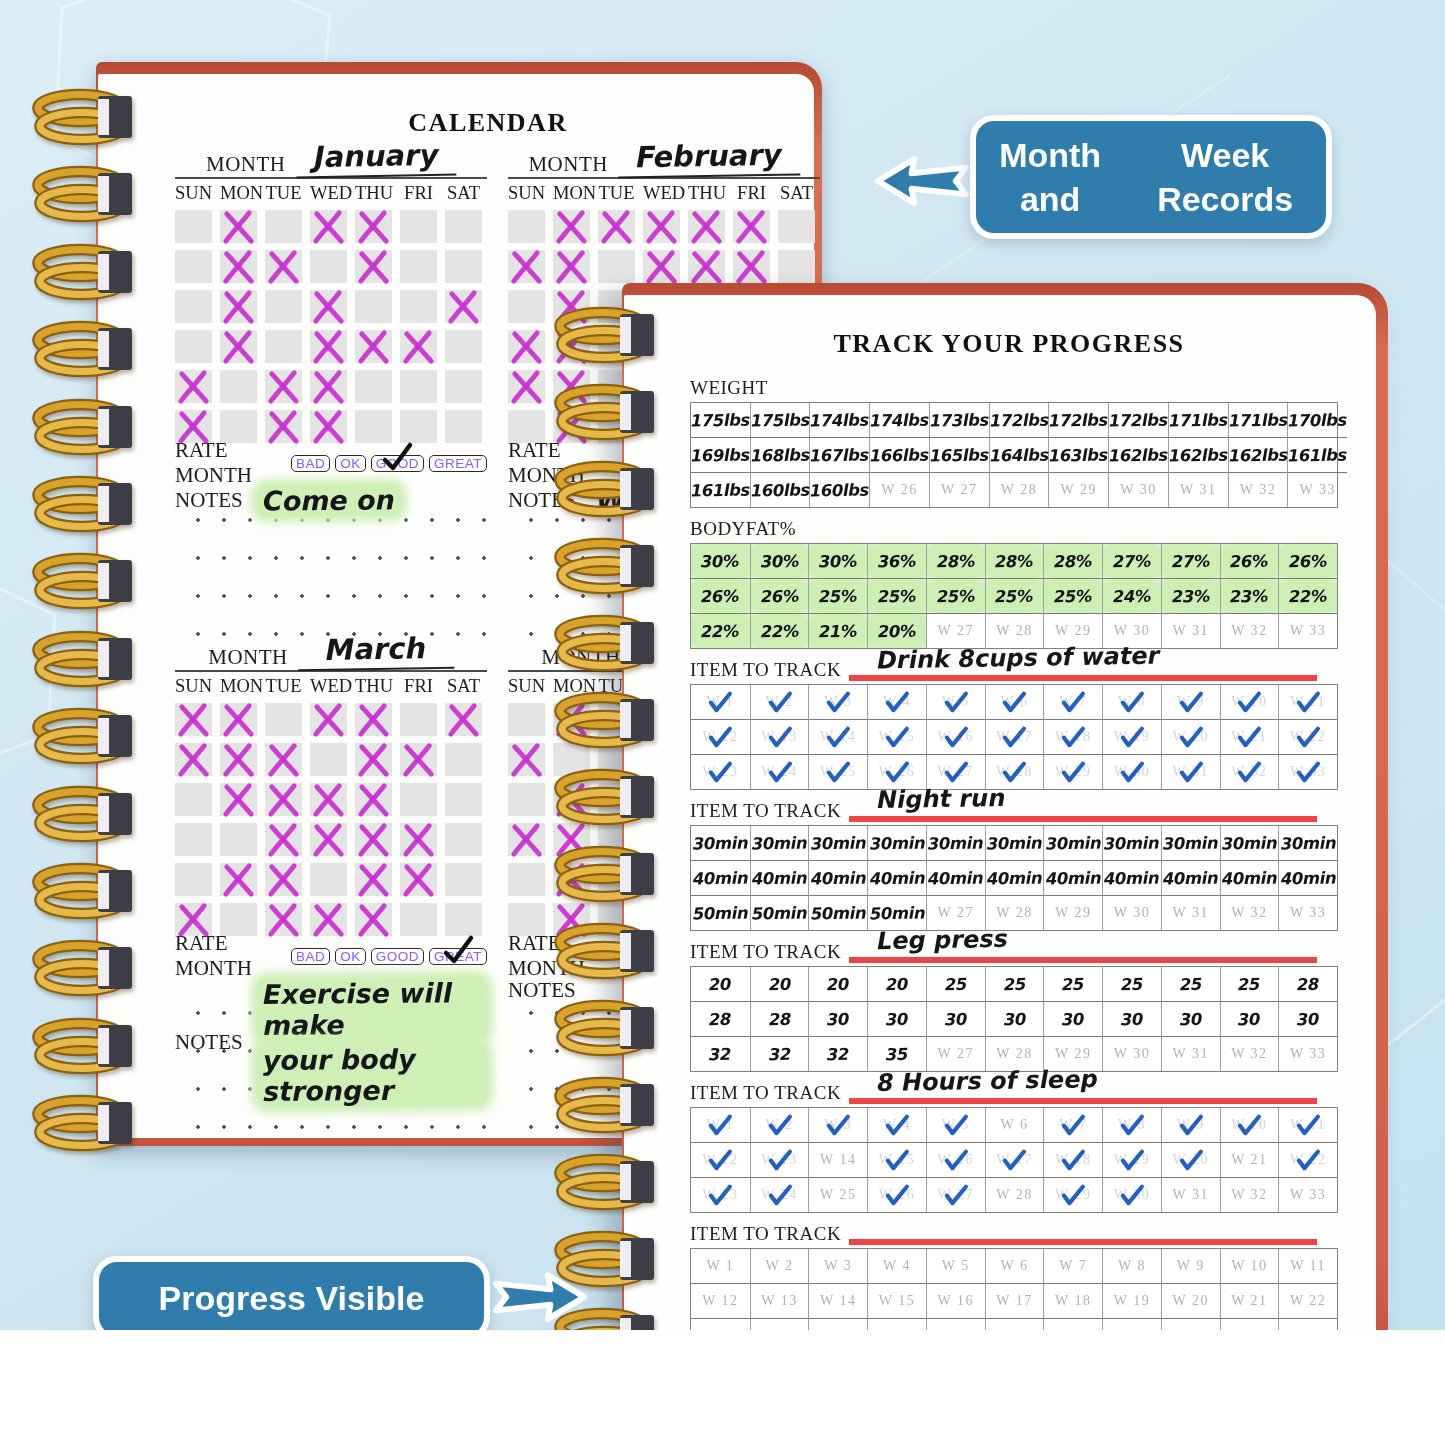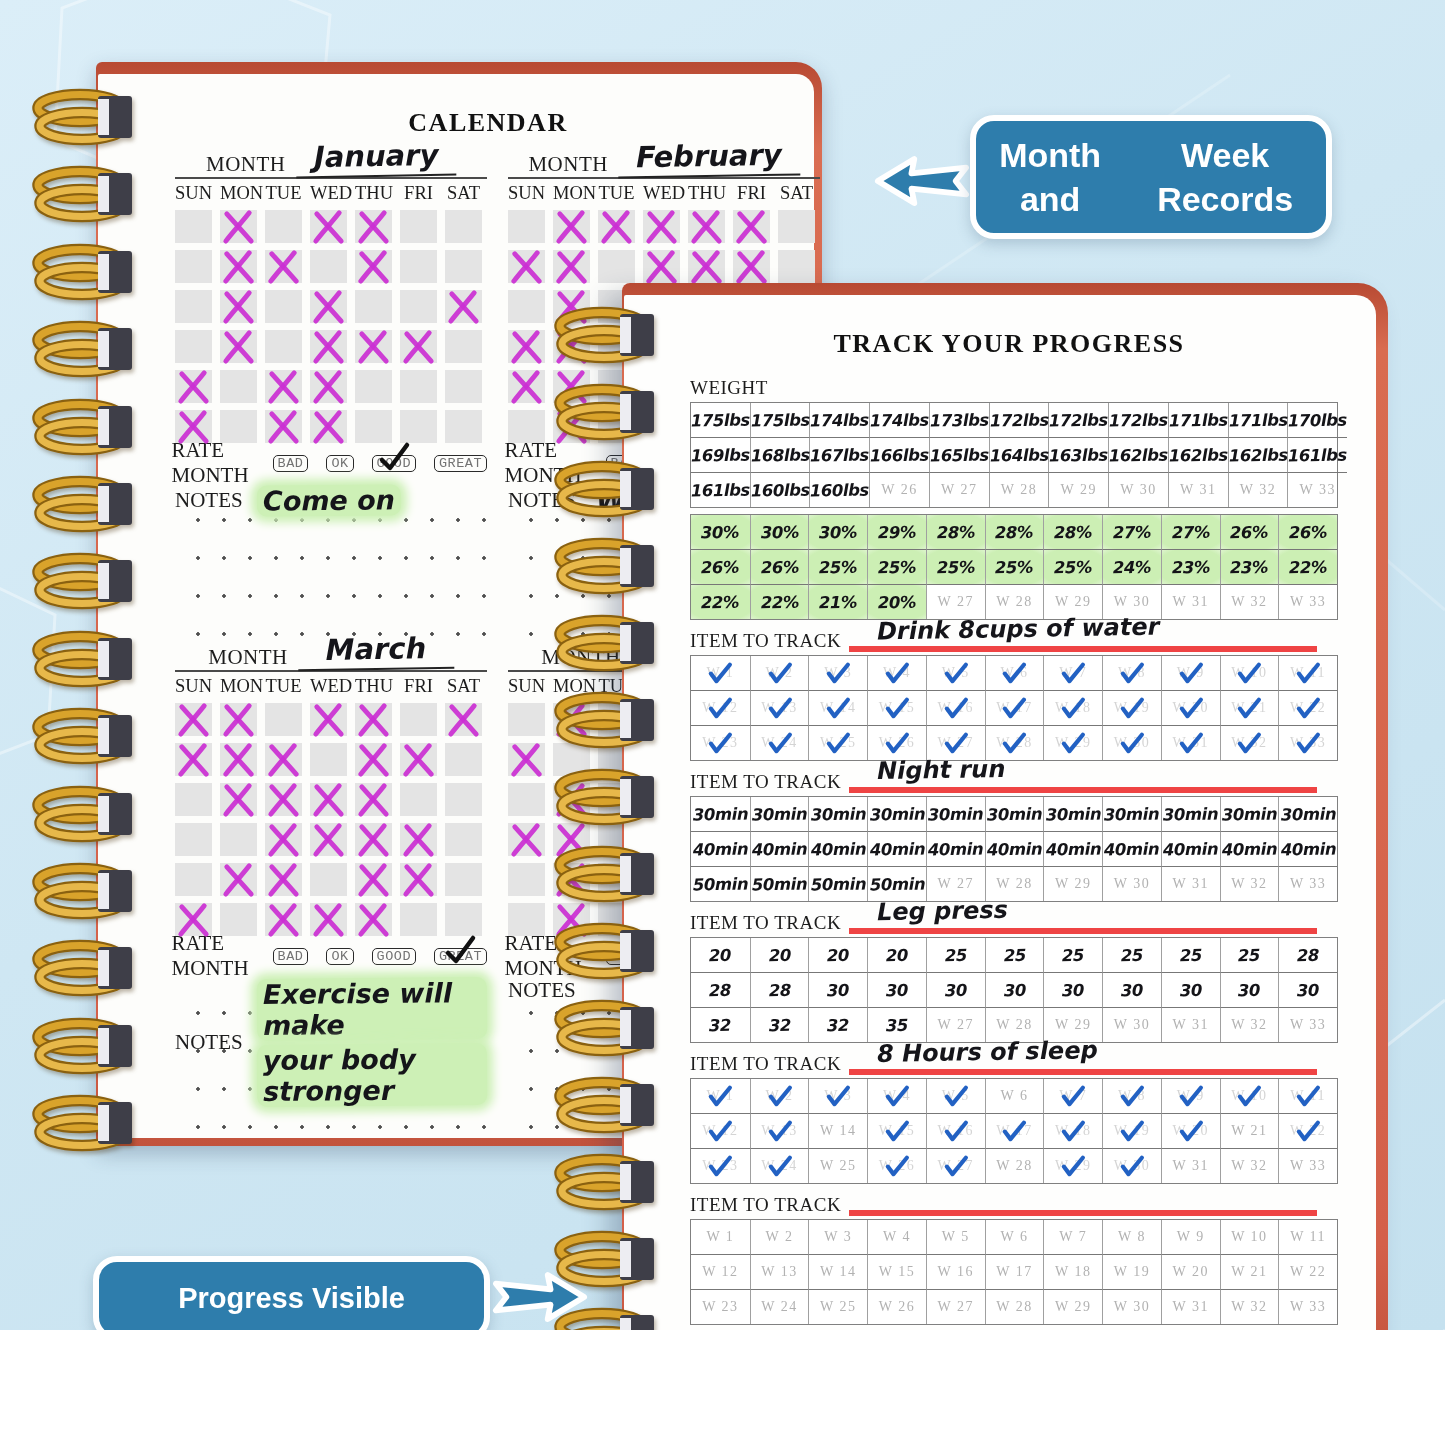--- a/index.html
+++ b/index.html
@@ -42,22 +42,22 @@
   .day-headers{display:grid;grid-template-columns:repeat(7,37px);column-gap:8px;margin-top:4px;}
   .day-h{font-size:18.5px;text-align:center;}
   .cal-grid{display:grid;grid-template-columns:repeat(7,37px);grid-auto-rows:33px;
     column-gap:8px;row-gap:7px;margin-top:6px;}
   .cal-cell{background:#e4e4e4;position:relative;}
   .cal-cell svg{position:absolute;left:-3px;top:-3px;width:43px;height:39px;overflow:visible;}
   .cal-cell svg path{stroke:var(--x-mark,#cb2fd3);stroke-width:5;stroke-linecap:round;fill:none;opacity:.92;}
   .rate-row{margin-top:8px;display:flex;align-items:center;height:24px;justify-content:flex-end;}
   .rate-row .printed{font-size:21px;}
   .rate-opts{display:flex;margin-left:6px;}
-  .rate-box{font-family:Liberation Mono, monospace;font-size:13.5px;border:1.5px solid #2a2a2a;
-    border-radius:5px;padding:0 4px;margin-left:18px;letter-spacing:.5px;position:relative;color:#737373;}
+  .rate-box{font-family:Liberation Sans, sans-serif;font-size:13.5px;border:1.5px solid #2a2a2a;
+    border-radius:5px;padding:0 4px;margin-left:5px;letter-spacing:.5px;position:relative;color:#8b5cf6;}
   .rate-check{position:absolute;left:50%;top:-14px;width:34px;height:30px;margin-left:-17px;}
   .rate-check svg{width:34px;height:30px;overflow:visible;}
   .rate-check svg path{stroke:#111;stroke-width:4.5;fill:none;stroke-linecap:round;stroke-linejoin:round;}
   .notes-row{margin-top:10px;display:flex;align-items:center;position:relative;z-index:1;}
   .notes-row .printed{font-size:21px;}
   .notes-lines{margin-left:14px;display:flex;flex-direction:column;gap:4px;}
   .note-line{font-size:27px;line-height:1.15;transform:rotate(-.5deg);padding:0 6px;}
   .hl{background:var(--highlight,#cdf0b6);box-shadow:0 0 10px 6px var(--highlight,#cdf0b6);border-radius:10px;}
   .dots{position:absolute;left:2px;right:0;top:356px;height:146px;
     background-image:radial-gradient(circle,#4f4f4f 1.5px,transparent 2.1px);
@@ -83,21 +83,21 @@
   .check svg{width:28px;height:26px;overflow:visible;}
   .check svg path{stroke:var(--check,#2261c3);stroke-width:6;fill:none;stroke-linecap:round;stroke-linejoin:round;}
   .gcell{background:radial-gradient(ellipse 100% 95% at 50% 50%,#ccefb4 58%,rgba(204,239,180,0) 100%);}
 
   
   .callout{position:absolute;z-index:7;background:var(--callout,#2e7dac);border:6px solid #fff;
     border-radius:24px;color:#fff;font-family:"Liberation Sans",sans-serif;font-weight:bold;
     display:flex;flex-direction:row;align-items:center;justify-content:center;text-align:center;
     box-shadow:0 5px 14px rgba(60,90,120,.25);}
   .callout-top{left:970px;top:115px;width:350px;height:112px;font-size:34px;line-height:1.3;}
-  .callout-bottom{left:93px;top:1256px;width:385px;height:73px;font-size:29px;}
+  .callout-bottom{left:93px;top:1256px;width:385px;height:73px;font-size:34px;}
   .arrow{position:absolute;z-index:7;overflow:visible;}
   .arrow polygon{fill:var(--callout,#2e7dac);stroke:#fff;stroke-width:6;stroke-linejoin:round;}
 </style>
 </head>
 <body>
 
 <div class="canvas">
 
   <svg class="bg-pattern" width="1445" height="1445">
     <g fill="none" stroke="#ffffff" stroke-width="3" opacity="0.4">
@@ -1008,32 +1008,35 @@
             </div>
             <div class="pcell">
               <span class="wlabel">W 32</span>
             </div>
             <div class="pcell">
               <span class="wlabel">W 33</span>
             </div>
           </div>
         </div>
         <div class="psec">
+          <div class="sec-head">
+            <span class="printed sec-title">BODYFAT%</span>
+          </div>
           <div class="ptable">
             <div class="pcell gcell">
               <span class="hand-val">30%</span>
             </div>
             <div class="pcell gcell">
               <span class="hand-val">30%</span>
             </div>
             <div class="pcell gcell">
               <span class="hand-val">30%</span>
             </div>
             <div class="pcell gcell">
-              <span class="hand-val">29%</span>
+              <span class="hand-val">36%</span>
             </div>
             <div class="pcell gcell">
               <span class="hand-val">28%</span>
             </div>
             <div class="pcell gcell">
               <span class="hand-val">28%</span>
             </div>
             <div class="pcell gcell">
               <span class="hand-val">28%</span>
             </div>

